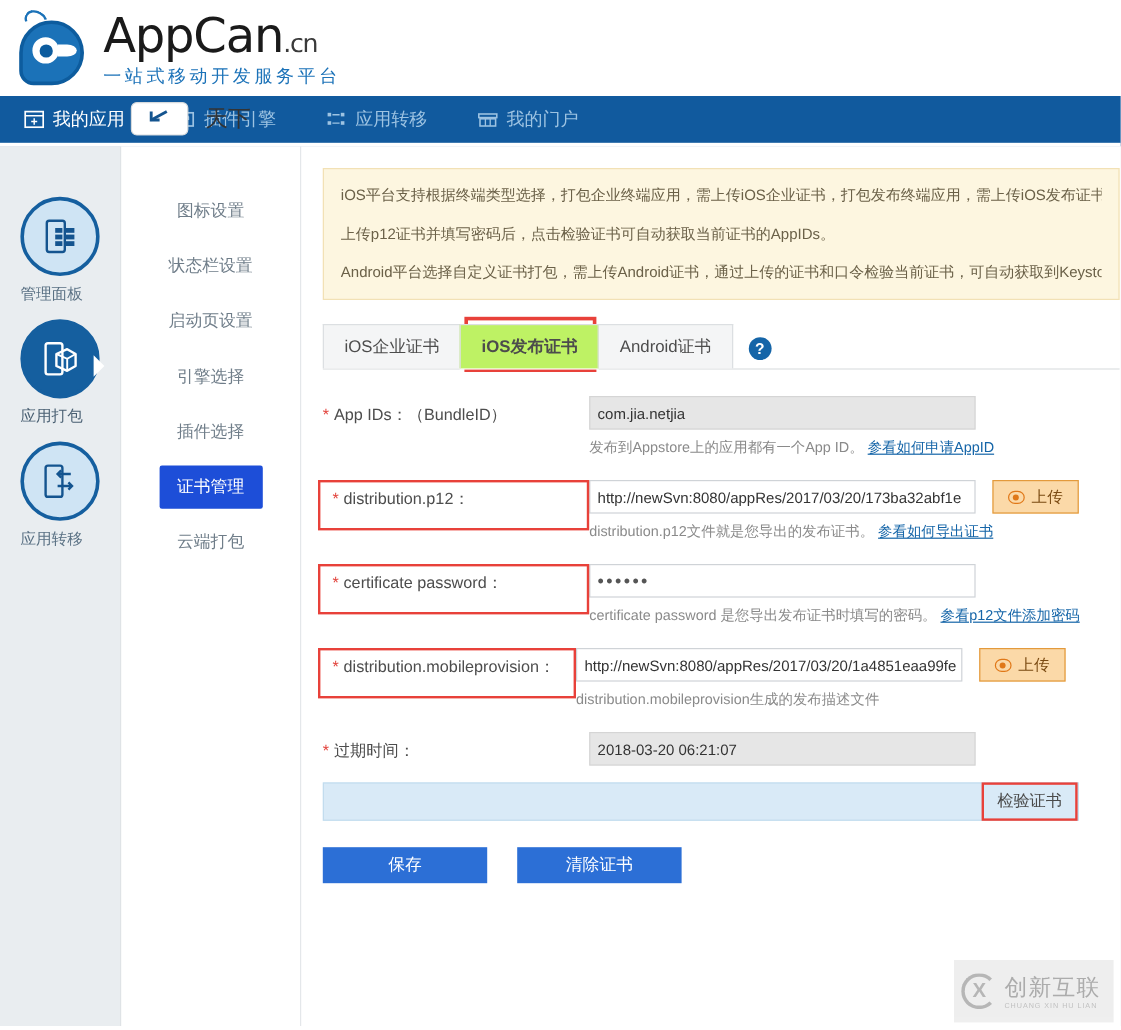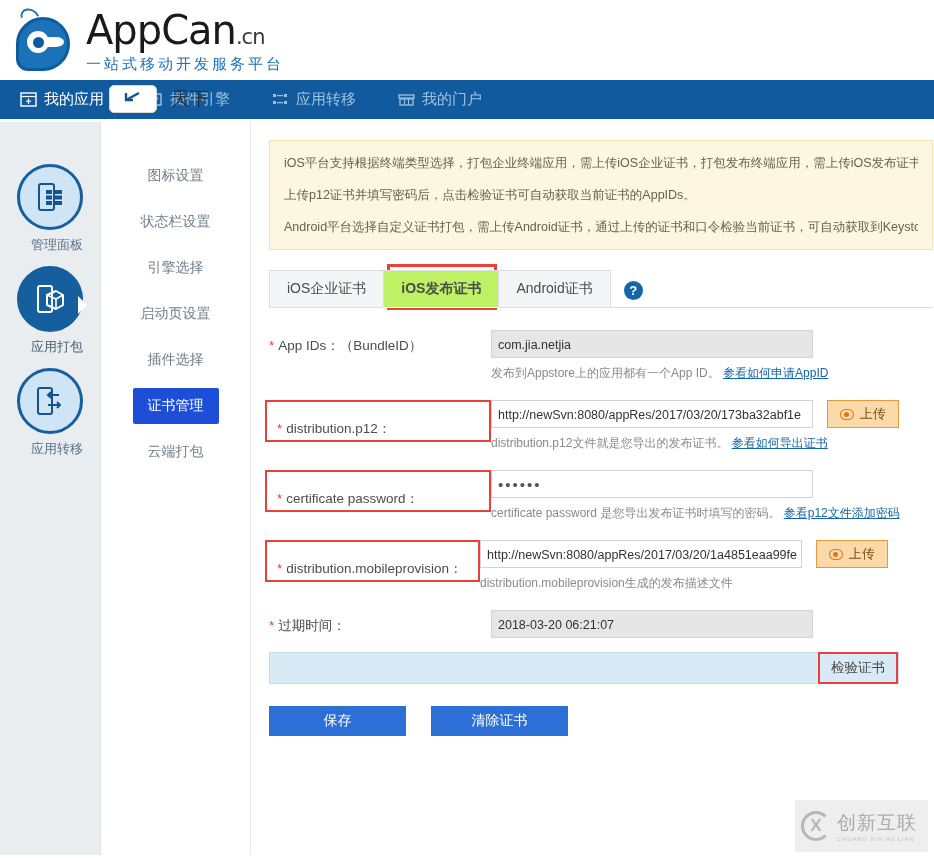--- a/index.html
+++ b/index.html
@@ -125,21 +125,21 @@
     width: 100px;
     flex: 0 0 100px;
     padding-top: 42px;
     display: flex;
     flex-direction: column;
     align-items: center;
     background: #e9edf0;
   }
   .rail-item {
     margin-bottom: 12px;
-    text-align: right;
+    text-align: left;
     cursor: pointer;
     position: relative;
   }
   .rail-circle {
     width: 66px; height: 66px;
     border-radius: 50%;
     background: #cfe4f4;
     border: 3px solid #155f9f;
     display: flex;
     align-items: center; justify-content: center;
@@ -288,21 +288,21 @@
     width: 222px;
     flex: 0 0 222px;
     font-size: 13.5px;
     color: #4d4d4d;
     padding-top: 7px;
     position: relative;
   }
   .lbl .req { color: #e2413a; margin-right: 4px; }
   .lbl.boxed {
     border: 2px solid #e8413a;
-    padding: 18px 8px 9px 10px;
+    padding: 5px 8px 9px 10px;
     margin-left: -4px;
     width: 226px;
     flex: 0 0 226px;
     height: 42px;
   }
   .lbl.boxed.wide { width: 215px; flex: 0 0 215px; }
 
   .fld { flex: 1; }
   .inp {
     width: 322px;
@@ -537,22 +537,22 @@
               <path d="M4 10 L17 3" stroke="#14548f" stroke-width="2.4" fill="none"></path>
             </svg>
         </span>
       </div>
       <div class="page-title">天下</div>
     </div>
 
     <div class="submenu">
       <div class="submenu-item">图标设置</div>
       <div class="submenu-item">状态栏设置</div>
+      <div class="submenu-item">启动页设置</div>
       <div class="submenu-item">引擎选择</div>
-      <div class="submenu-item">启动页设置</div>
       <div class="submenu-item">插件选择</div>
       <div class="submenu-item active">证书管理</div>
       <div class="submenu-item">云端打包</div>
     </div>
 
     <div class="main">
 
       <div class="notice">
         <p>iOS平台支持根据终端类型选择，打包企业终端应用，需上传iOS企业证书，打包发布终端应用，需上传iOS发布证书。</p>
         <p>上传p12证书并填写密码后，点击检验证书可自动获取当前证书的AppIDs。</p>

